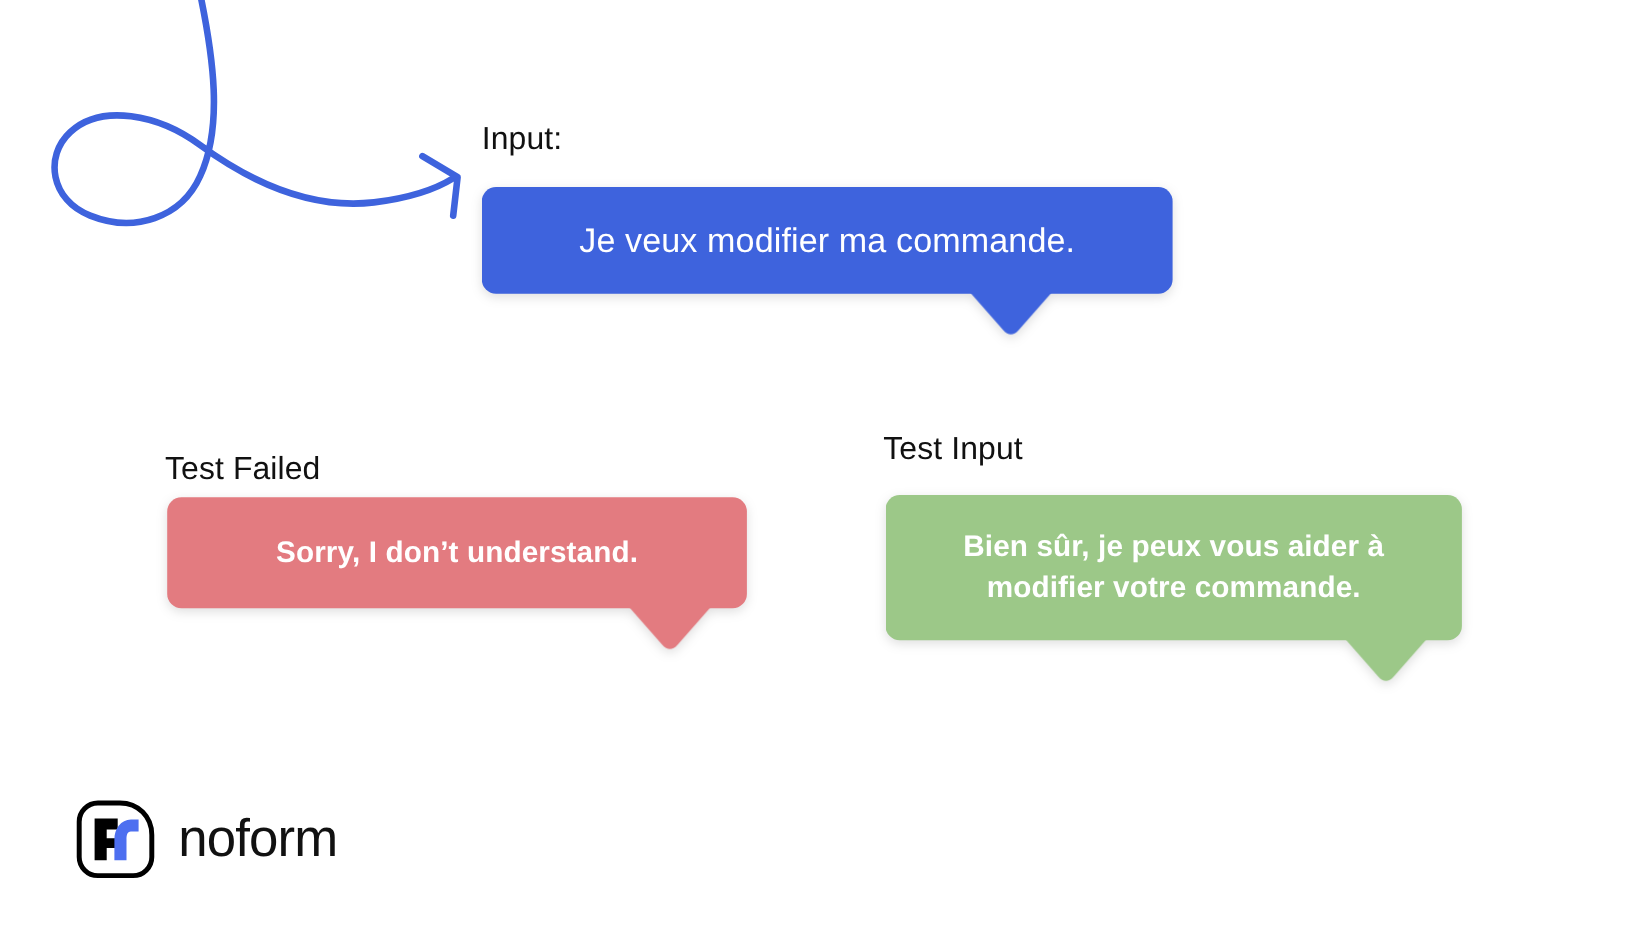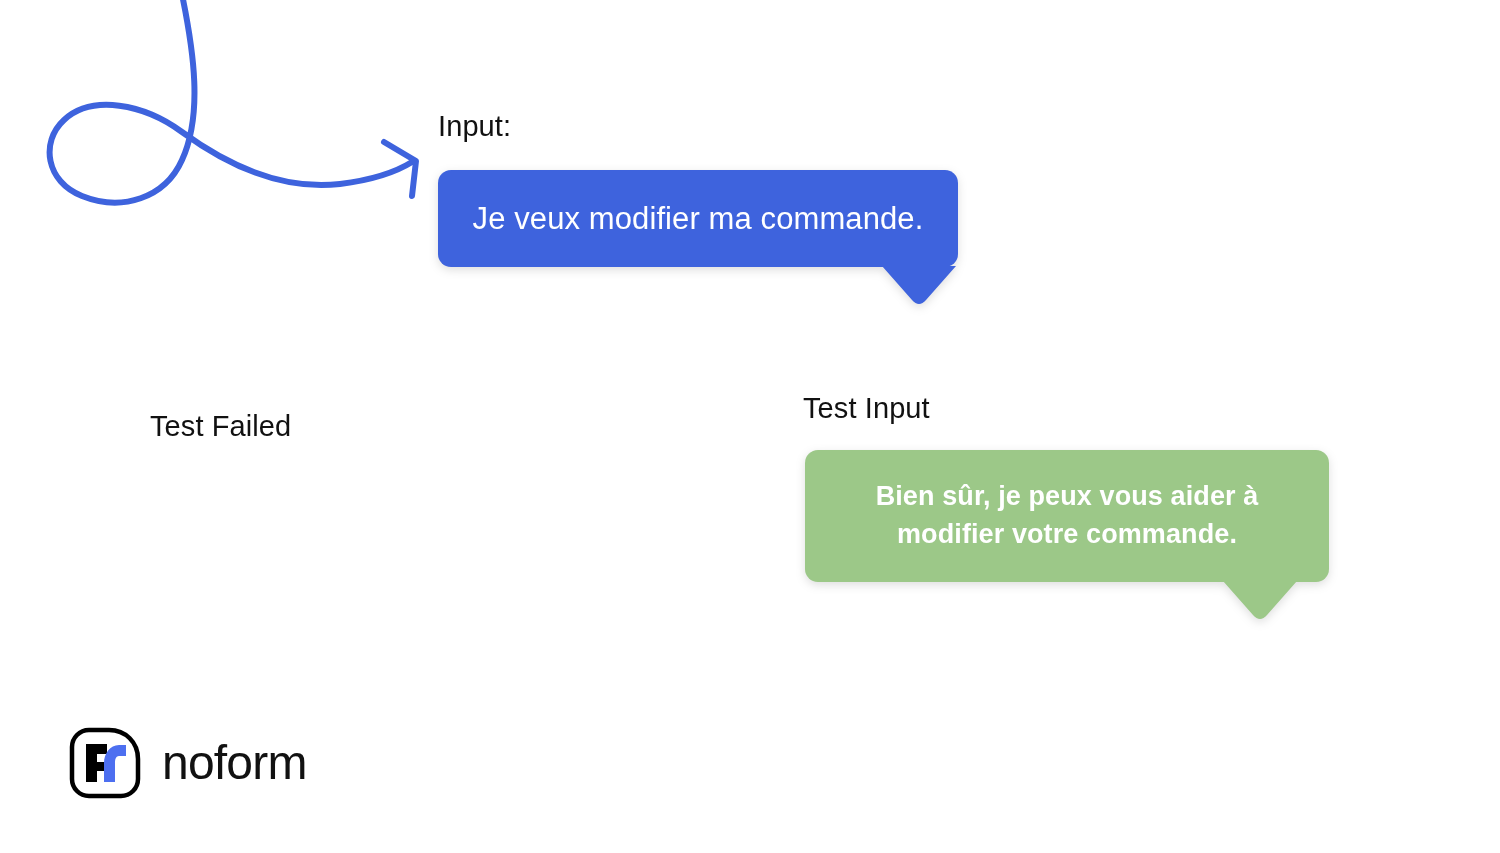--- a/index.html
+++ b/index.html
@@ -71,21 +71,21 @@
     top: 100%;
     width: 74px;
     height: 42px;
     margin-top: -1px;
   }
   .bubble .tail svg { display: block; width: 100%; height: 100%; }
 
   .bubble-input {
     left: 438px;
     top: 170px;
-    width: 520px;
+    width: 628px;
     height: 97px;
     background: #3e63dd;
     font-size: 31px;
     font-weight: 400;
     letter-spacing: 0.1px;
   }
   .bubble-input .tail { left: 444px; }
 
   .bubble-failed {
     left: 152px;
@@ -150,20 +150,28 @@
     <span class="bubble-text">Je veux modifier ma commande.</span>
     <span class="tail">
       <svg viewBox="0 0 74 42" preserveAspectRatio="none">
         <path d="M0 0 H74 L44 34 Q37 42 30 34 Z" fill="#3e63dd"></path>
       </svg>
     </span>
   </div>
 
   <div class="label label-failed">Test Failed</div>
 
+  <div class="bubble bubble-failed">
+    <span class="bubble-text">Sorry, I don’t understand.</span>
+    <span class="tail">
+      <svg viewBox="0 0 74 42" preserveAspectRatio="none">
+        <path d="M0 0 H74 L44 34 Q37 42 30 34 Z" fill="#e37b80"></path>
+      </svg>
+    </span>
+  </div>
 
   <div class="label label-passed">Test Input</div>
 
   <div class="bubble bubble-passed">
     <span class="bubble-text">Bien sûr, je peux vous aider à modifier votre commande.</span>
     <span class="tail">
       <svg viewBox="0 0 74 42" preserveAspectRatio="none">
         <path d="M0 0 H74 L44 34 Q37 42 30 34 Z" fill="#9cc888"></path>
       </svg>
     </span>

